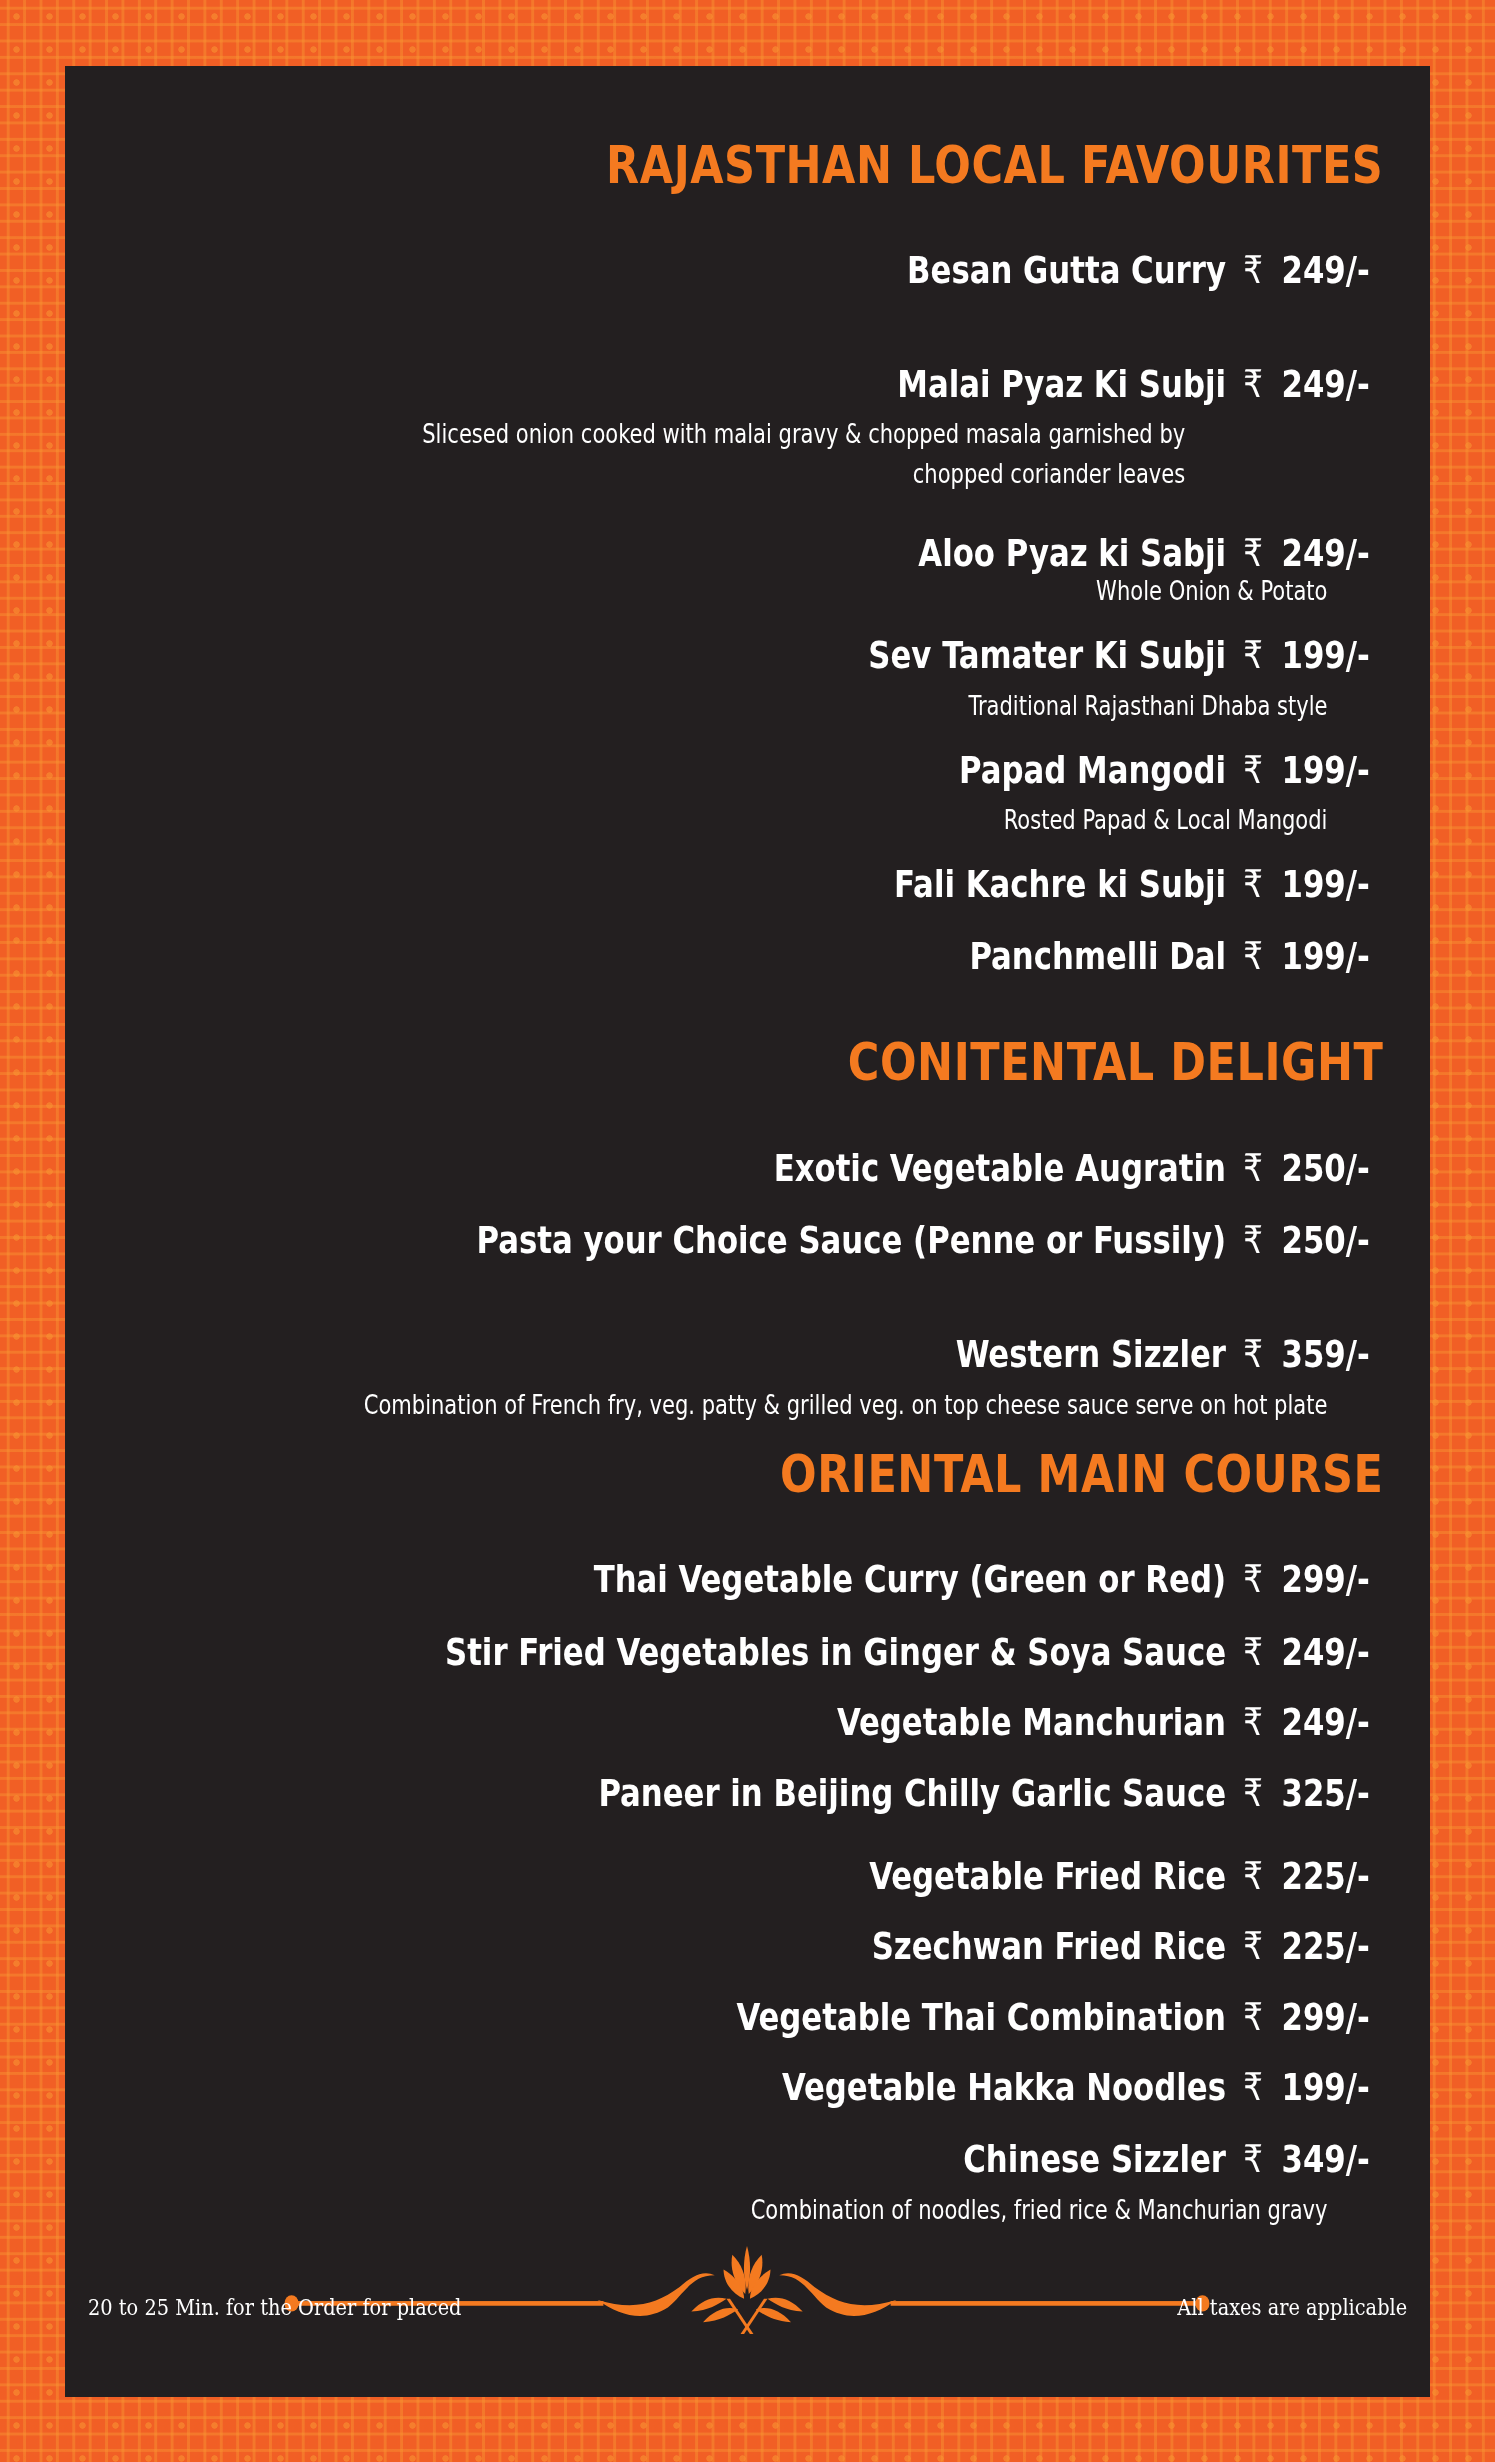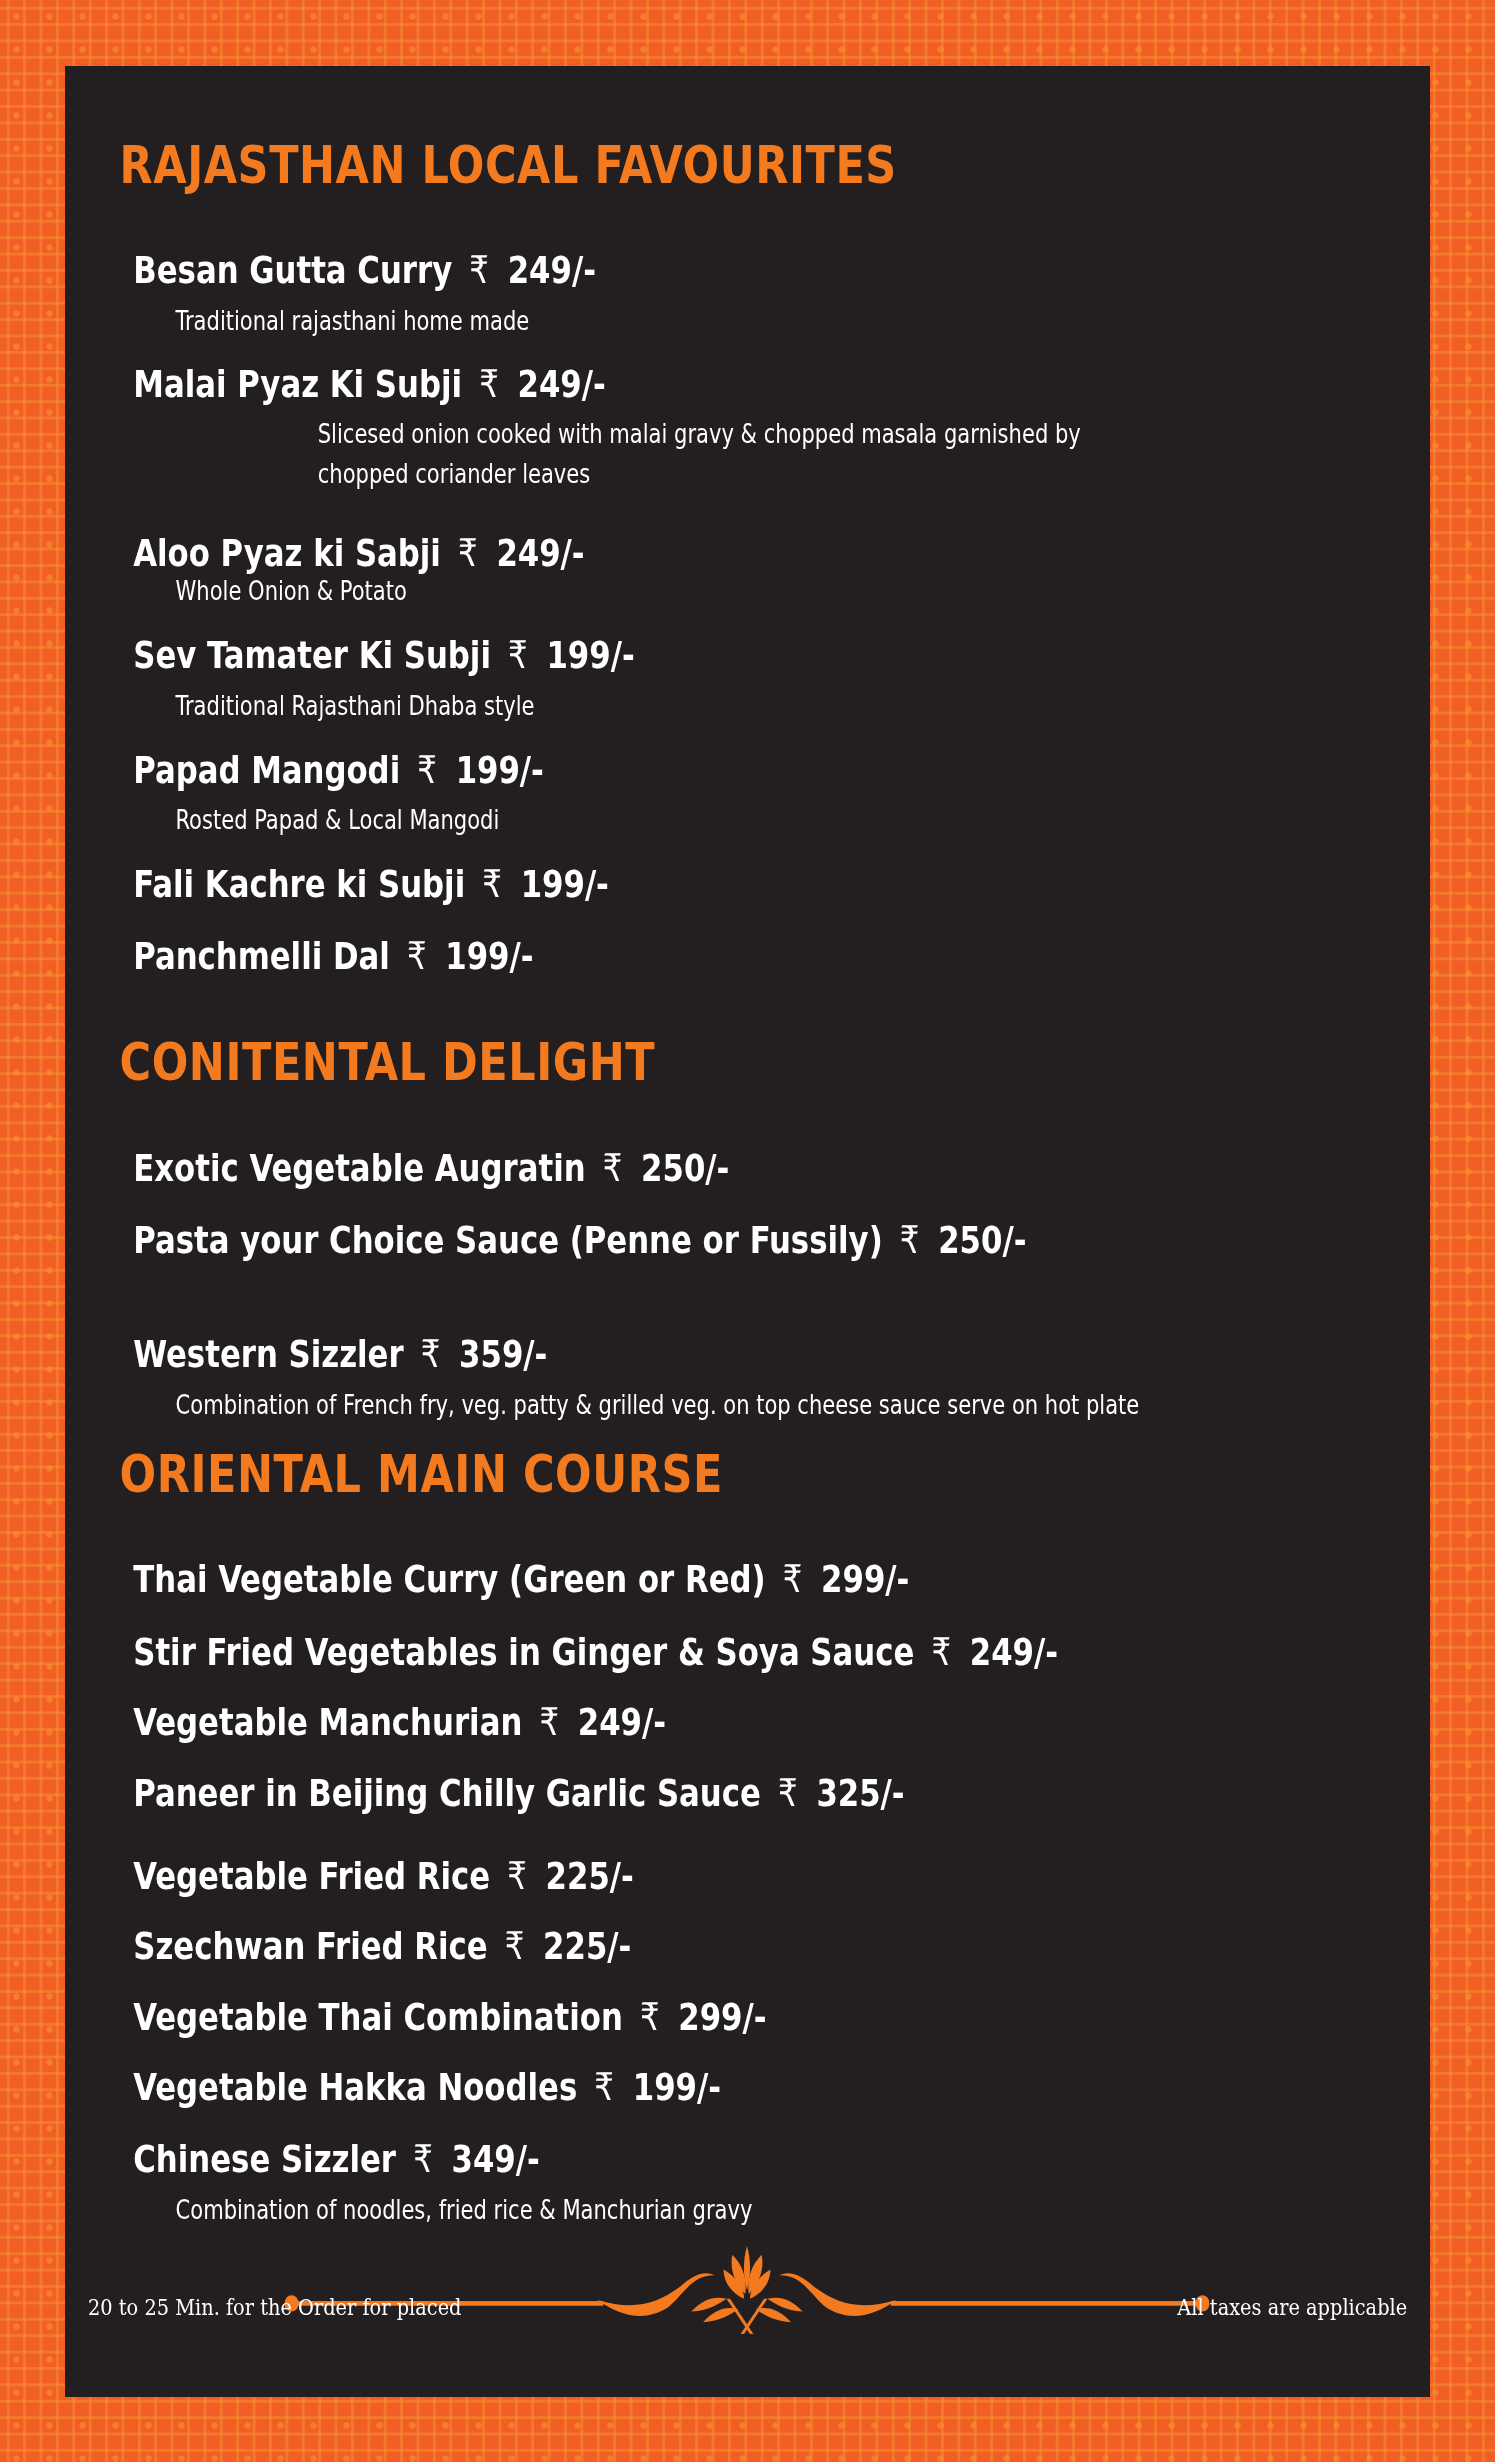--- a/index.html
+++ b/index.html
@@ -45,21 +45,21 @@
     }
     .item-line .rupee { margin: 0 0.55em 0 0.5em; font-weight: normal; }
     .item-desc {
       color: #ffffff;
       font-size: 26px;
       line-height: 1.55;
       transform: scaleX(0.9);
       margin: 0;
       padding: 0 47px;
     }
-    .row { position: absolute; left: 0; width: 100%; text-align: left; }
+    .row { position: absolute; left: 0; width: 100%; text-align: right; padding-left: 8px; }
     .footer-note {
       position: absolute;
       color: #ffffff;
       font-family: "DejaVu Serif", "Liberation Serif", serif;
       font-size: 22px;
       top: 2295px;
       white-space: nowrap;
       transform: scaleX(0.88);
     }
     .footer-left { left: 88px; transform-origin: left center; }
@@ -77,23 +77,20 @@
 
 <div class="panel">
 
   <div class="row" style="top:73px">
     <h1 class="section-title">RAJASTHAN LOCAL FAVOURITES</h1>
   </div>
 
   <div class="row" style="top:185px">
     <p class="item-line"><span>Besan Gutta Curry</span><span class="rupee">₹</span><span>249/-</span></p>
   </div>
-  <div class="row" style="top:235px">
-    <p class="item-desc">Traditional rajasthani home made</p>
-  </div>
 
   <div class="row" style="top:299px">
     <p class="item-line"><span>Malai Pyaz Ki Subji</span><span class="rupee">₹</span><span>249/-</span></p>
   </div>
   <div class="row" style="top:348px">
     <p class="item-desc" style="padding:0 205px">Slicesed onion cooked with malai gravy &amp; chopped masala garnished by chopped coriander leaves</p>
   </div>
 
   <div class="row" style="top:468px">
     <p class="item-line"><span>Aloo Pyaz ki Sabji</span><span class="rupee">₹</span><span>249/-</span></p>

